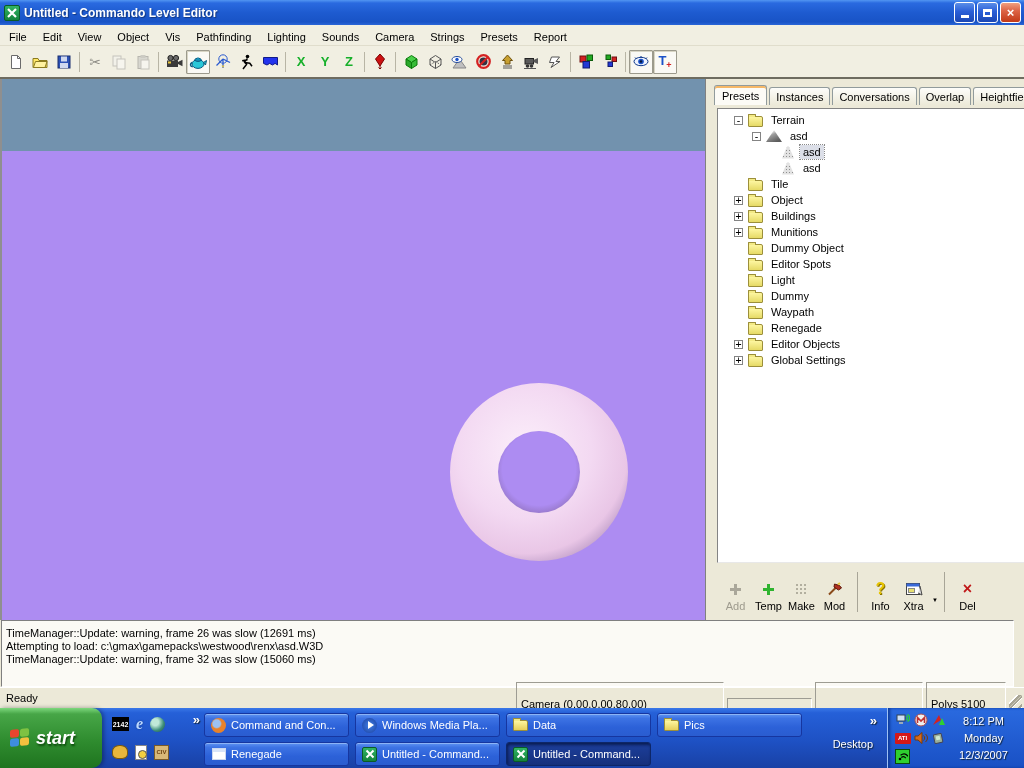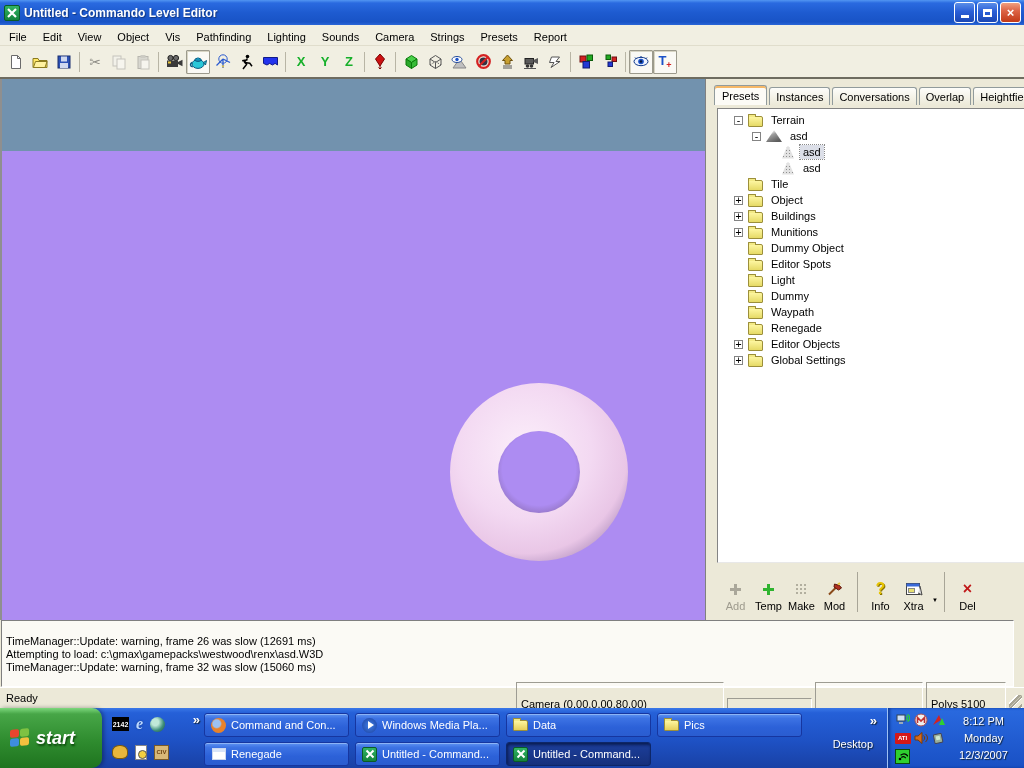--- a/index.html
+++ b/index.html
@@ -82,21 +82,21 @@
   .plus::before { content:""; position:absolute; left:5px; top:1px; width:3px; height:11px; background:currentColor; }
   .plus::after  { content:""; position:absolute; left:1px; top:5px; width:11px; height:3px; background:currentColor; }
   .plus.gray { color:#aaa79a; }
   .plus.green { color:#2fb42f; }
   .dotgrid { width:13px; height:13px; background:radial-gradient(#b2af9f 1px,transparent 1.3px) 0 0/4px 4px; }
   .qmark { color:#e8c400; font-weight:bold; font-size:16px; text-shadow:1px 1px 0 #8a7400; }
   .delx { color:#c01818; font-weight:bold; font-size:16px; }
   .xtra-arrow { font-size:7px; color:#000; margin-left:2px; align-self:flex-end; margin-bottom:14px; }
 
   
-  .log { height:67px; background:#fbfaf5; margin:0 10px 0 1px; padding:14px 4px;
+  .log { height:67px; background:#fbfaf5; margin:0 10px 0 1px; padding:6px 4px;
     border:1px solid; border-color:#7f7f7f #fff #fff #7f7f7f; overflow:hidden; }
   .logline { line-height:13px; white-space:nowrap; }
 
   
   .statusbar { height:21px; display:flex; align-items:center; background:#ece9d8; border-top:1px solid #fff; padding:0 2px; }
   .sb-ready { flex:1; padding-left:4px; }
   .sb-pane { height:17px; border:1px solid; border-color:#9d9c93 #fff #fff #9d9c93; padding:15px 4px; margin-right:3px;
     white-space:nowrap; overflow:hidden; }
   .sb-cam { width:208px; } .sb-frame { width:85px;margin-top:31px; } .sb-blank { width:108px; } .sb-polys { width:80px; }
   .grip { width:13px; height:13px; align-self:flex-end;

